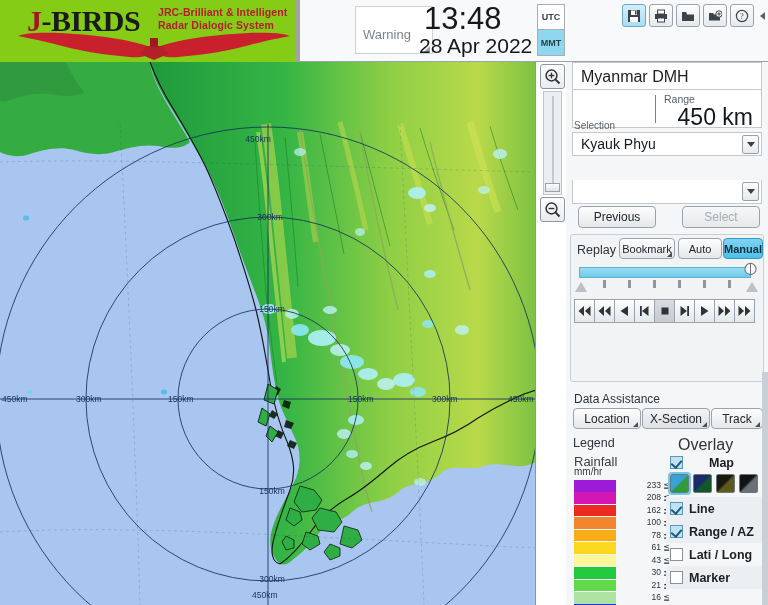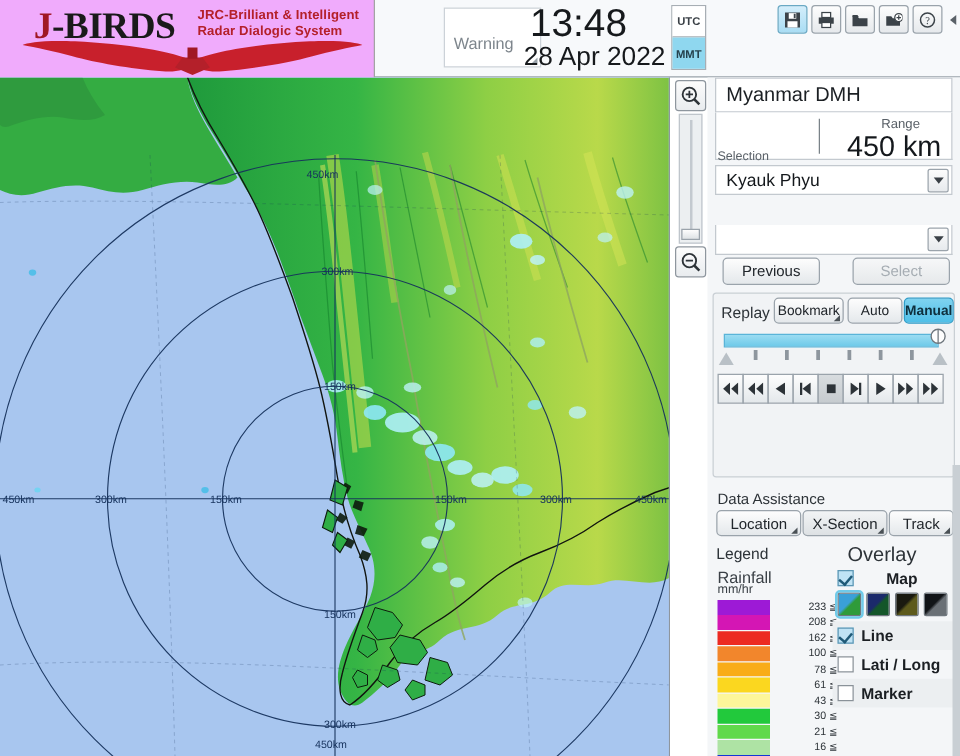--- a/index.html
+++ b/index.html
@@ -13,22 +13,22 @@
   #app { position: relative; width: 768px; height: 605px; }
 
   
   #header {
     position: absolute; left: 0; top: 0; width: 768px; height: 62px;
     background: #f7f9fb;
     border-bottom: 1px solid #9aa3ab;
   }
   #logo-area {
     position: absolute; left: 0; top: 0; width: 300px; height: 62px;
-    background: #f0abfc;
-    border-right: 1px solid #a3a3a3;
+    background: #84cc16;
+    border-right: 5px solid #a3a3a3;
     overflow: hidden;
   }
   #logo-wordmark {
     position: absolute; left: 27px; top: 4px;
     font-family: "Liberation Serif", serif;
     font-weight: bold; font-size: 30px; letter-spacing: -0.5px;
     color: #1a1a1a; white-space: nowrap;
   }
   #logo-wordmark .jletter { color: #a01824; }
   #logo-tagline1, #logo-tagline2 {
@@ -156,21 +156,21 @@
   #range-card {
     position: absolute; left: 6px; top: 28px; width: 190px; height: 38px;
     border: 1px solid #c3c9cf; border-top: none; background:#fff;
   }
   #range-divider {
     position: absolute; left: 82px; top: 5px; width: 1px; height: 28px;
     background: #7a8288;
   }
   #range-label {
     position: absolute; left: 91px; top: 3px;
-    font-size: 10.5px; color: #5a6168; margin-left: 41px;
+    font-size: 10.5px; color: #5a6168;
   }
   #range-value {
     position: absolute; right: 8px; top: 14px;
     font-size: 23px; color: #14181c;
   }
 
   #selection-label {
     position: absolute; left: 8px; top: 58px;
     font-size: 10px; color: #5a6168;
   }
@@ -789,20 +789,24 @@
     <div id="overlay-label">Overlay</div>
     <div id="overlay-list">
         <div class="ov-row" style="margin-bottom: 23px; gap: 20px;">
           <div class="cb checked"></div>
           <div class="ov-text">Map</div>
         </div>
         <div class="ov-row alt">
           <div class="cb checked"></div>
           <div class="ov-text">Line</div>
         </div>
+        <div class="ov-row alt">
+          <div class="cb checked"></div>
+          <div class="ov-text">Range / AZ</div>
+        </div>
         <div class="ov-row">
           <div class="cb"></div>
           <div class="ov-text">Lati / Long</div>
         </div>
         <div class="ov-row alt">
           <div class="cb"></div>
           <div class="ov-text">Marker</div>
         </div>
       </div>
     <div id="theme-row">

